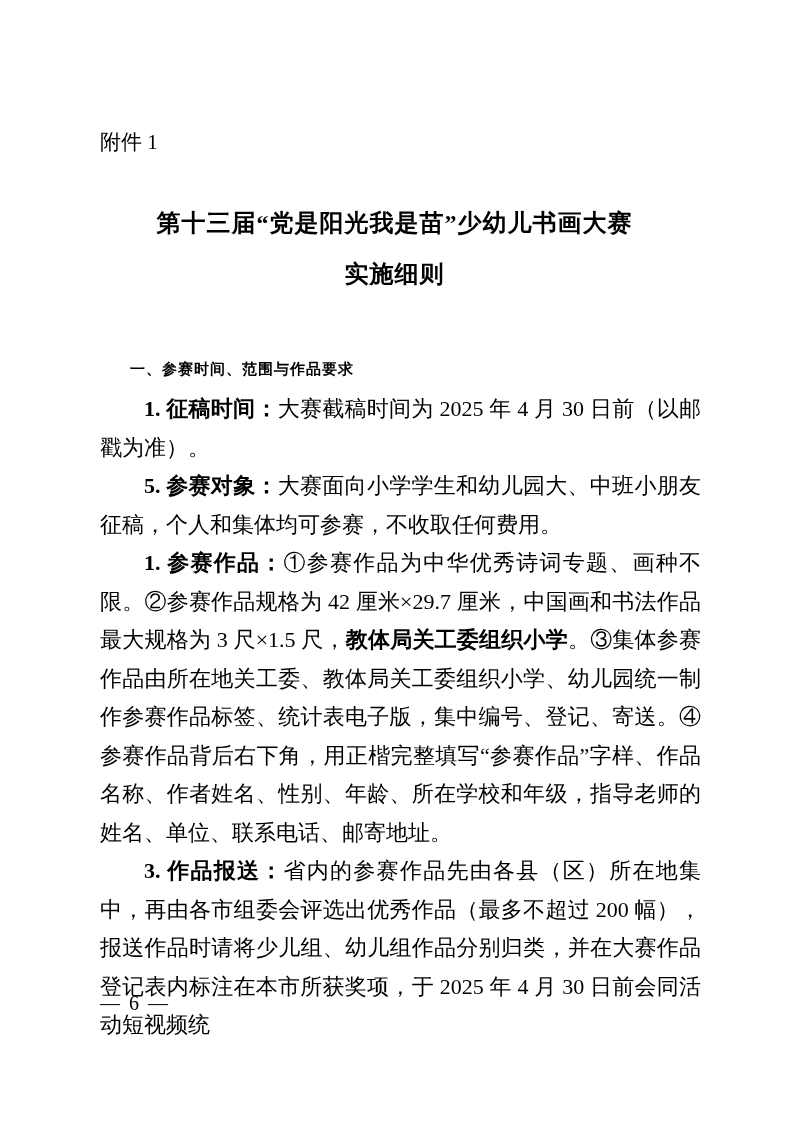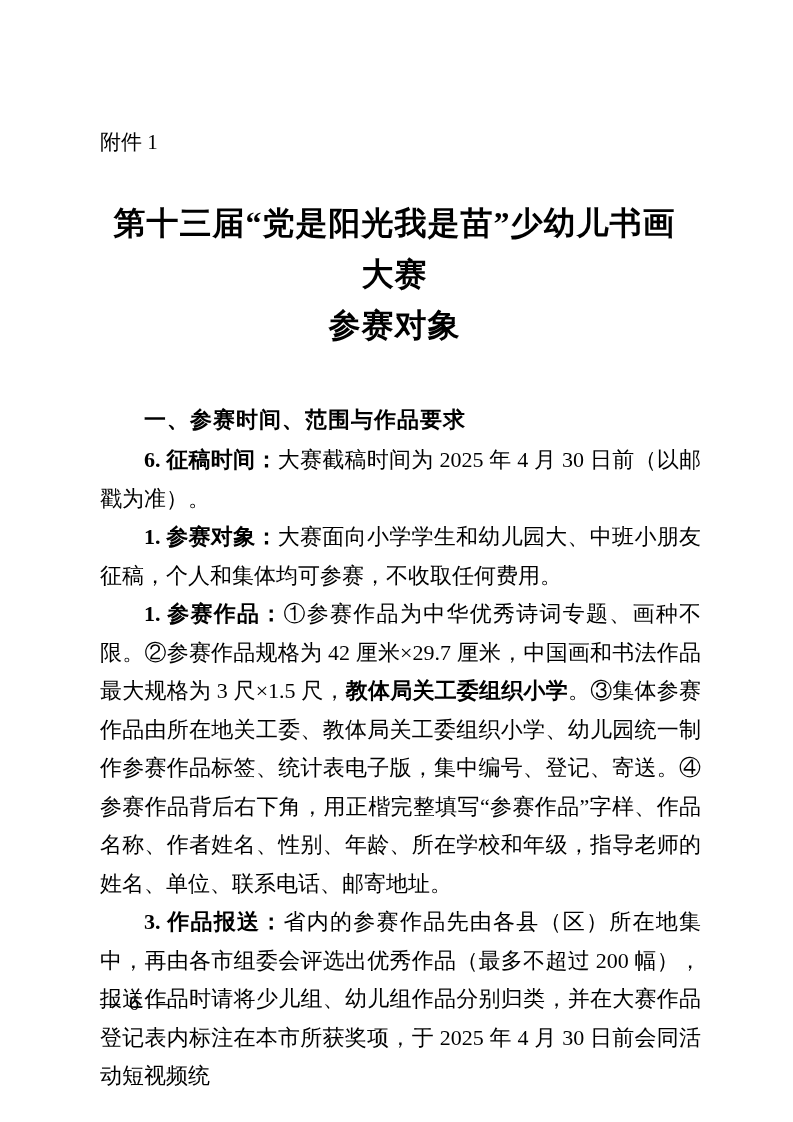--- a/index.html
+++ b/index.html
@@ -18,29 +18,29 @@
     padding: 128px 92px 0 100px;
     font-family: "Liberation Serif", "DejaVu Serif", serif;
     overflow: hidden;
   }
   .attachment {
     font-size: 21px;
     line-height: 28px;
   }
   .title {
     margin: 42px 12px 0 0;
-    font-size: 32px;
+    font-size: 24px;
     font-weight: bold;
     text-align: center;
     line-height: 51px;
     letter-spacing: 1px;
   }
   .heading {
     margin: 50px 0 2px 0;
-    font-size: 22px;
+    font-size: 15px;
     line-height: 38px;
     font-weight: bold;
     font-family: "Liberation Sans", "DejaVu Sans", sans-serif;
     text-indent: 2em;
     letter-spacing: 1px;
   }
   .body-text {
     
   }
   .para {
@@ -64,27 +64,27 @@
 </style>
 </head>
 <body>
 
 <div class="page">
 
   <div class="attachment">附件 1</div>
 
   <h1 class="title">
     <span>第十三届“党是阳光我是苗”少幼儿书画大赛</span><br>
-    <span>参赛对象</span>
+    <span>实施细则</span>
   </h1>
 
   <div class="heading">一、参赛时间、范围与作品要求</div>
 
   <div class="body-text">
-      <p class="para"><span class="b">6. 征稿时间：</span><span>大赛截稿时间为 2025 年 4 月 30 日前（以邮戳为准）。</span></p>
-      <p class="para"><span class="b">1. 参赛对象：</span><span>大赛面向小学学生和幼儿园大、中班小朋友征稿，个人和集体均可参赛，不收取任何费用。</span></p>
+      <p class="para"><span class="b">1. 征稿时间：</span><span>大赛截稿时间为 2025 年 4 月 30 日前（以邮戳为准）。</span></p>
+      <p class="para"><span class="b">5. 参赛对象：</span><span>大赛面向小学学生和幼儿园大、中班小朋友征稿，个人和集体均可参赛，不收取任何费用。</span></p>
       <p class="para"><span class="b">1. 参赛作品：</span><span>①参赛作品为中华优秀诗词专题、画种不限。②参赛作品规格为 42 厘米×29.7 厘米，中国画和书法作品最大规格为 3 尺×1.5 尺，</span><span class="b">教体局关工委组织小学</span><span>。③集体参赛作品由所在地关工委、教体局关工委组织小学、幼儿园统一制作参赛作品标签、统计表电子版，集中编号、登记、寄送。④参赛作品背后右下角，用正楷完整填写“参赛作品”字样、作品名称、作者姓名、性别、年龄、所在学校和年级，指导老师的姓名、单位、联系电话、邮寄地址。</span></p>
       <p class="para"><span class="b">3. 作品报送：</span><span>省内的参赛作品先由各县（区）所在地集中，再由各市组委会评选出优秀作品（最多不超过 200 幅），报送作品时请将少儿组、幼儿组作品分别归类，并在大赛作品登记表内标注在本市所获奖项，于 2025 年 4 月 30 日前会同活动短视频统</span></p>
     </div>
 
   <div class="pageno">— 6 —</div>
 
 </div>
 
 </body></html>

